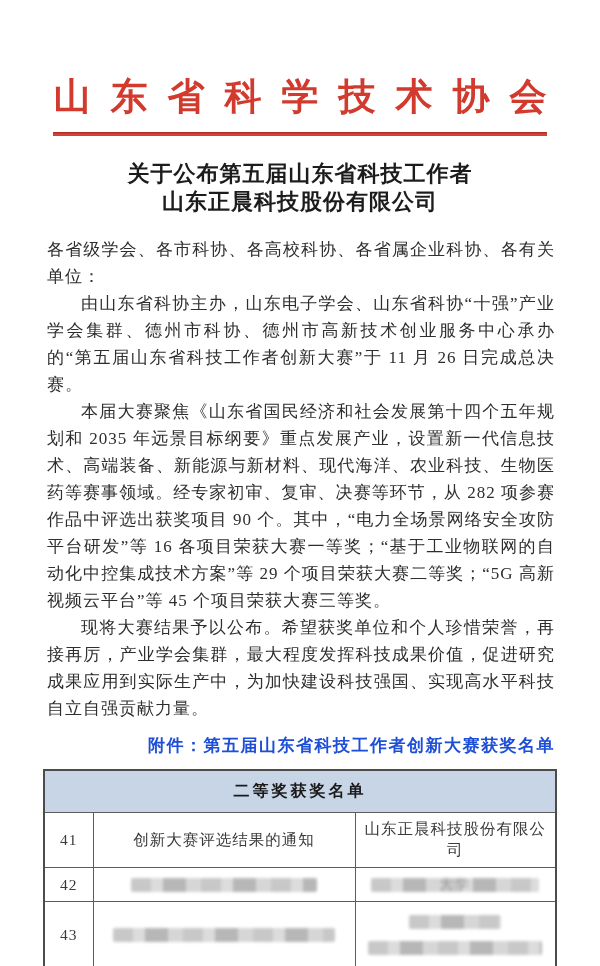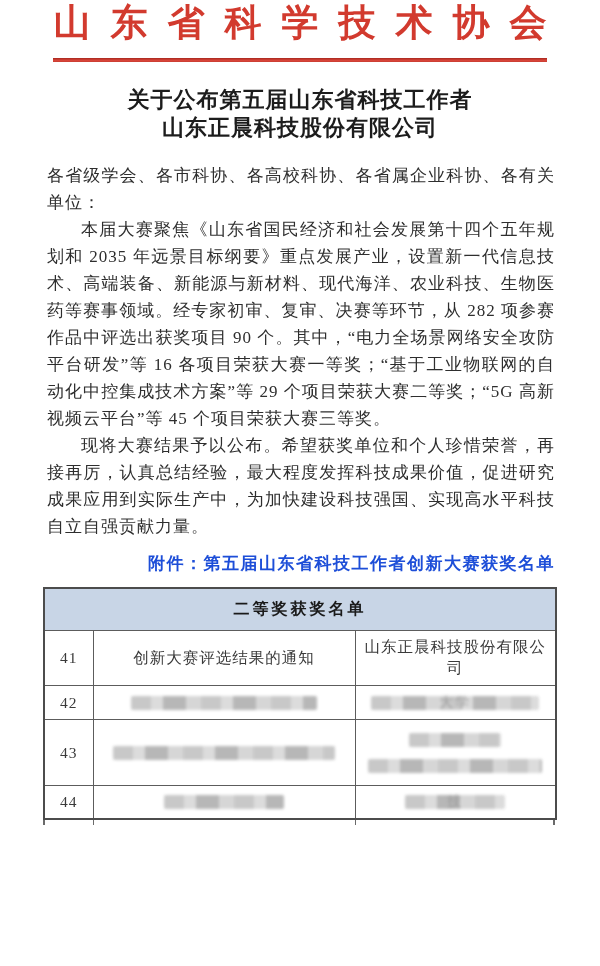--- a/index.html
+++ b/index.html
@@ -6,20 +6,21 @@
   body {
     width:600px; height:966px; overflow:hidden;
     background:#ffffff;
     font-family:"Liberation Serif","DejaVu Serif",serif;
   }
   .page {
     position:relative; width:600px; height:966px; background:#ffffff;
   }
   
   .org-header {
+    padding-top:74px;
     text-align:center;
     color:#d23a2e;
     font-size:37px;
     font-weight:bold;
     letter-spacing:20px;
     text-indent:20px;
     white-space:nowrap;
     line-height:1.25;
   }
   .red-rule {
@@ -117,22 +118,23 @@
 
   <div class="red-rule"></div>
 
   <div class="doc-title">
     <div>关于公布第五届山东省科技工作者</div>
     <div>山东正晨科技股份有限公司</div>
   </div>
 
   <div class="body-text" id="body-paragraphs">
       <p class="para no-indent">各省级学会、各市科协、各高校科协、各省属企业科协、各有关单位：</p>
+      <p class="para">由山东省科协主办，山东电子学会、山东省科协“十强”产业学会集群、德州市科协、德州市高新技术创业服务中心承办的“第五届山东省科技工作者创新大赛”于 11 月 26 日完成总决赛。</p>
       <p class="para">本届大赛聚焦《山东省国民经济和社会发展第十四个五年规划和 2035 年远景目标纲要》重点发展产业，设置新一代信息技术、高端装备、新能源与新材料、现代海洋、农业科技、生物医药等赛事领域。经专家初审、复审、决赛等环节，从 282 项参赛作品中评选出获奖项目 90 个。其中，“电力全场景网络安全攻防平台研发”等 16 各项目荣获大赛一等奖；“基于工业物联网的自动化中控集成技术方案”等 29 个项目荣获大赛二等奖；“5G 高新视频云平台”等 45 个项目荣获大赛三等奖。</p>
-      <p class="para">现将大赛结果予以公布。希望获奖单位和个人珍惜荣誉，再接再厉，认真总结经验，最大程度发挥科技成果价值，促进研究成果应用到实际生产中，为加快建设科技强国、实现高水平科技自立自强贡献力量。</p>
+      <p class="para">现将大赛结果予以公布。希望获奖单位和个人珍惜荣誉，再接再厉，产业学会集群，最大程度发挥科技成果价值，促进研究成果应用到实际生产中，为加快建设科技强国、实现高水平科技自立自强贡献力量。</p>
     </div>
 
   <div class="attachment">附件：第五届山东省科技工作者创新大赛获奖名单</div>
 
   <div class="table-wrap">
     <table class="award-table">
       <colgroup>
           <col class="c1">
           <col class="c2">
           <col class="c3">

